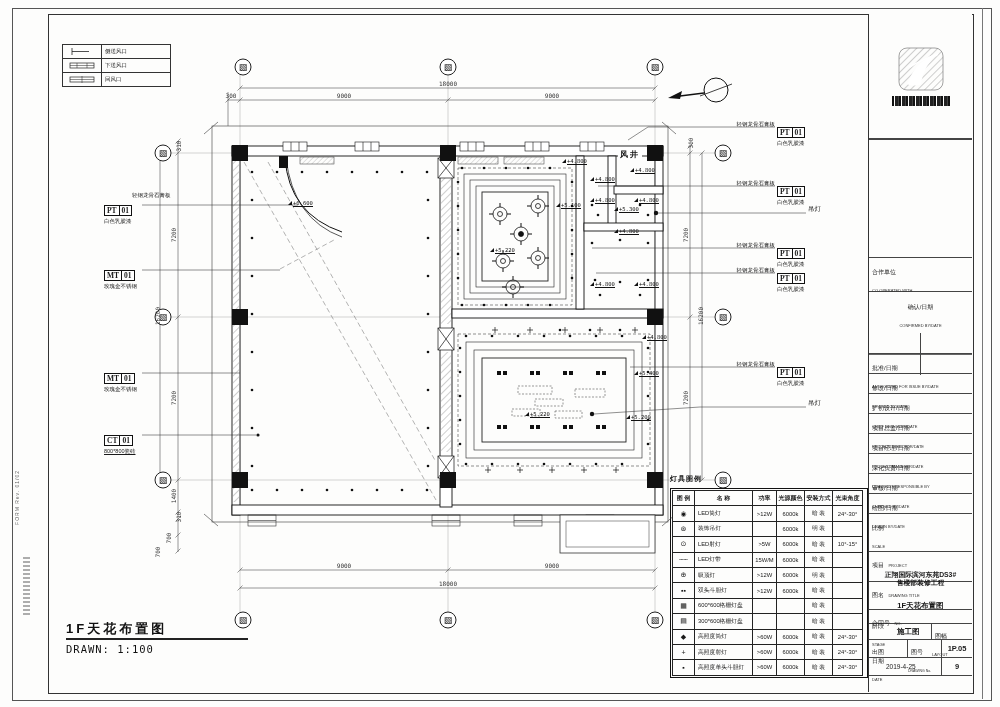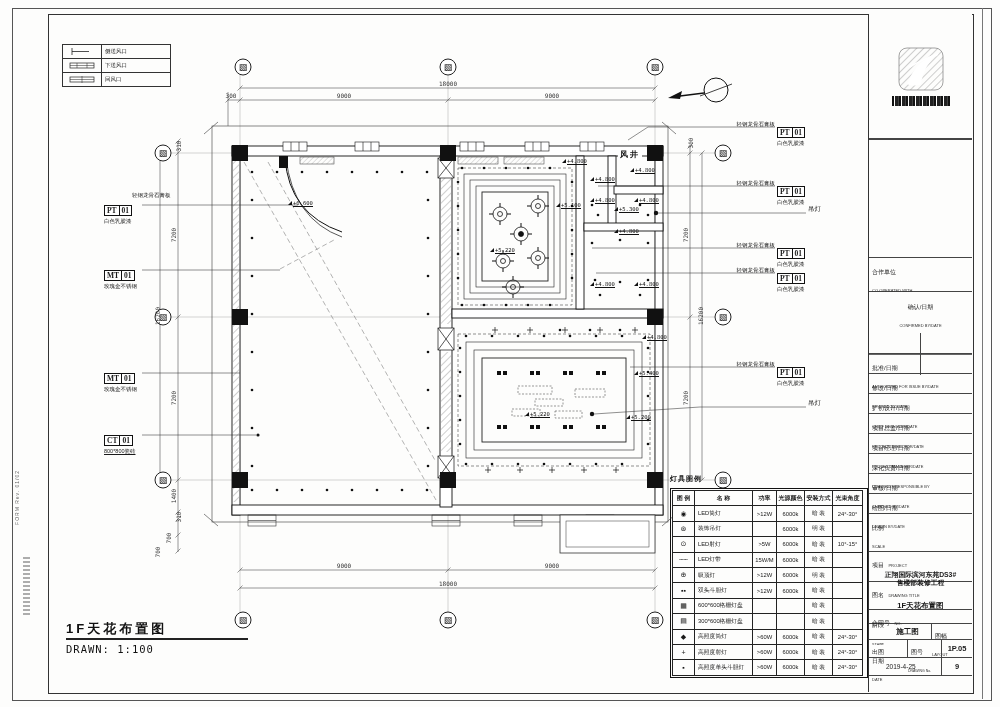--- a/index.html
+++ b/index.html
@@ -776,21 +776,21 @@
     <div class="tb" style="height:28px;">
       <div class="tb-label" style="padding:1px 0 0 3px;"><span class="zh">图名</span>
       <span class="en">DRAWING TITLE</span></div>
       <div class="tb-value">1F天花布置图</div>
     </div>
     <div class="tb" style="height:14px;">
       <div class="tb-label" style="padding-top:1px;"><span class="zh">合同号</span>
       <span class="en">NO.</span></div>
     </div>
     <div class="tb tb-split" style="height:16px;">
-      <div style="width:62px;display:flex;align-items:center;font-family:Liberation Mono, monospace;">
+      <div style="width:62px;display:flex;align-items:center;">
         <span class="tb-label" style="padding-top:0;"><span class="zh">阶段</span><br>
         <span class="en">STAGE</span></span>
         <span class="tb-value" style="flex:1;">施工图</span>
       </div>
       <div style="flex:1;"><span class="tb-label"><span class="zh">图幅</span><br>
       <span class="en">LAYOUT</span></span></div>
     </div>
     <div class="tb tb-split" style="height:18px;">
       <div style="width:38px;"><span class="tb-label"><span class="zh">出图</span></span></div>
       <div style="width:34px;"><span class="tb-label"><span class="zh">图号</span><br>

